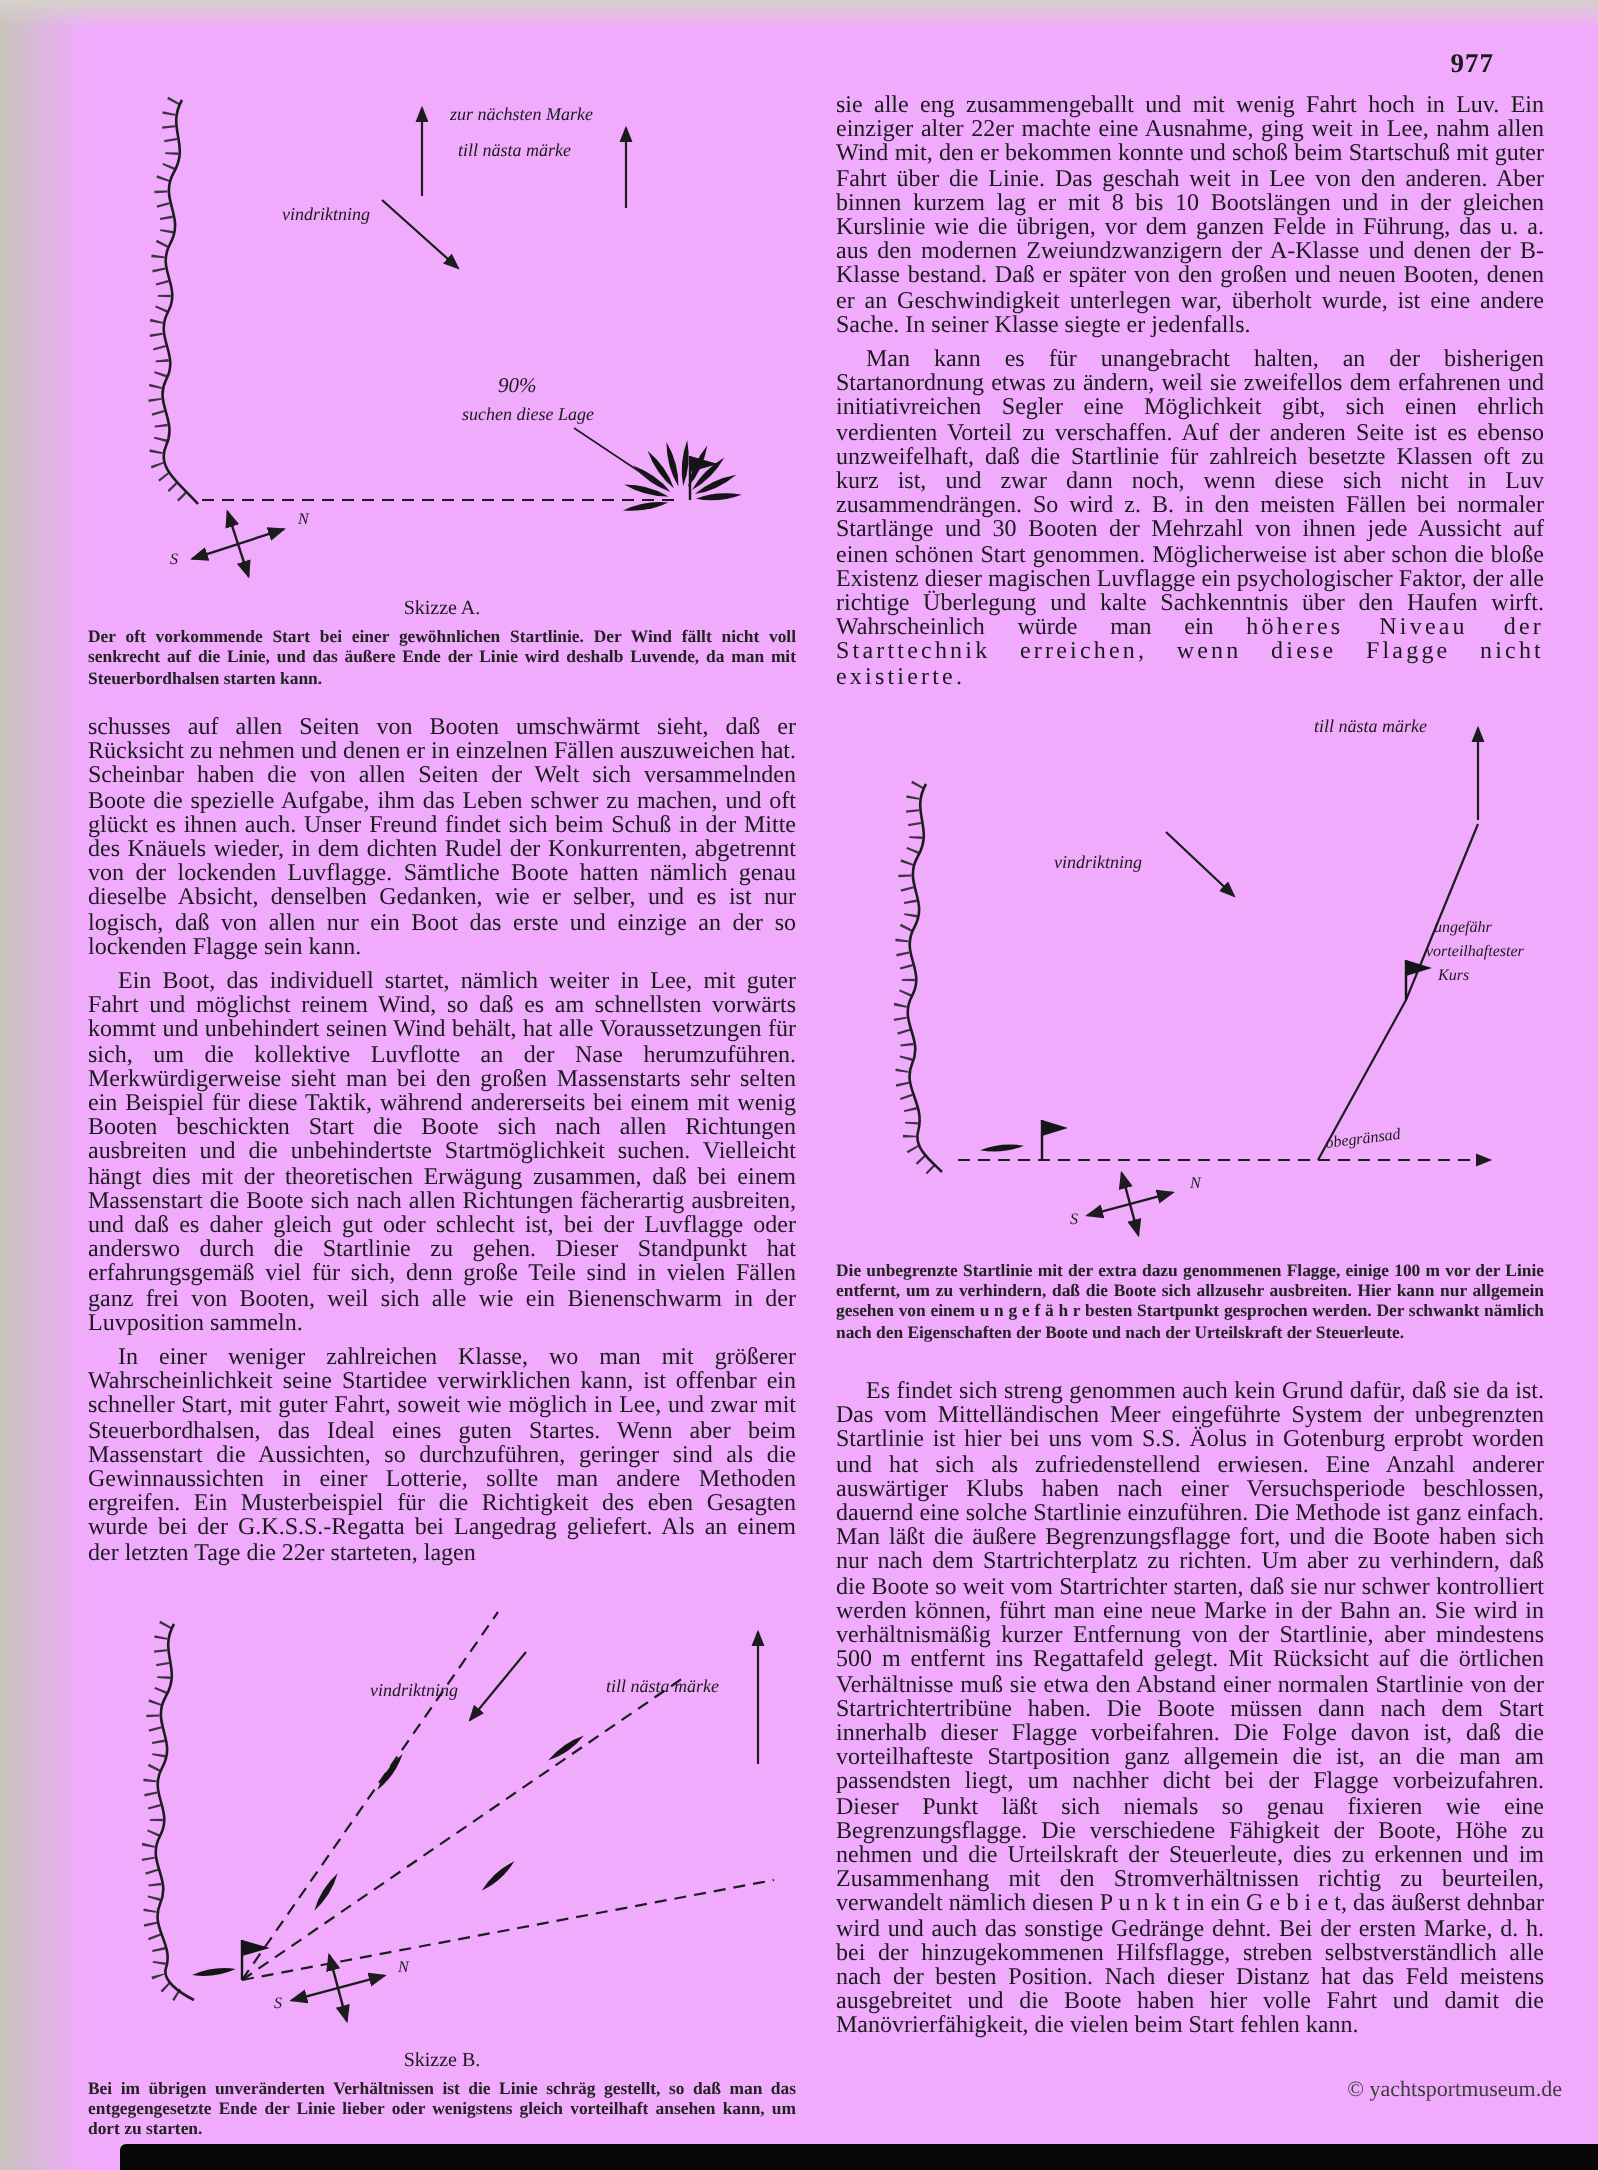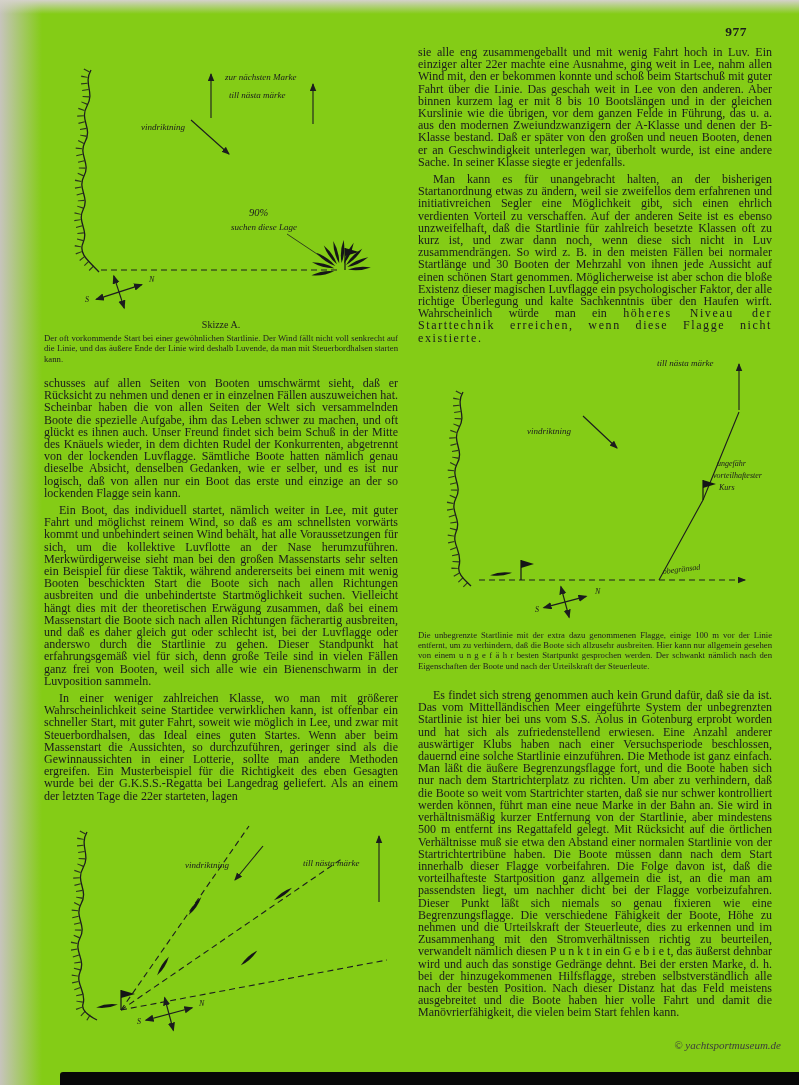--- a/index.html
+++ b/index.html
@@ -1,58 +1,58 @@
 <!DOCTYPE html>
 <html><head>
 <meta charset="utf-8">
 <style>
   html,body { margin:0; padding:0; background:#9a9892; }
   .page {
     position:relative; width:799px; height:1085px; margin:0 auto;
-    background:#84cc16; overflow:hidden;
+    background:#f0abfc; overflow:hidden;
     font-family:"Liberation Serif", serif; color:#1a1a1d;
   }
   .page::before {
     content:''; position:absolute; left:0; top:0; bottom:0; width:42px;
     background:linear-gradient(90deg,#c7c4bc,rgba(237,235,228,0)); pointer-events:none;
   }
   .page::after {
     content:''; position:absolute; left:0; top:0; right:0; height:14px;
     background:linear-gradient(180deg,#d5d2ca,rgba(237,235,228,0)); pointer-events:none;
   }
   .pageno { position:absolute; top:24px; right:52px; font-size:13.5px; font-weight:bold; letter-spacing:.5px; }
   .col { position:absolute; top:46px; width:354px; }
-  .col-left { left:44px;margin-top:20px; }
+  .col-left { left:44px; }
   .col-right { left:418px; }
   .body-text p {
     margin:0 0 0 0; padding-top:5px; text-indent:15px;
     font-size:12px; line-height:12.2px; text-align:justify;
   }
   .body-text p.noindent { text-indent:0; padding-top:0; }
   .sperr { letter-spacing:1.6px; }
   .sketch { display:block; margin:0 auto; }
   .sketch-title { text-align:center; font-size:10px; margin:3px 0 3px 0; }
-  .caption { font-size:8.7px; line-height:10.3px; text-align:justify; color:#222; }
+  .caption { font-size:8.7px; line-height:10.3px; text-align:justify; color:#222;font-weight:bold; }
   .gap-sm { height:8px; } .gap-md { height:13px; }
   
   .ink  { stroke:#1c1c1e; fill:none; }
   .coast { stroke-width:1.3; }
   .hatch { stroke-width:6.5; stroke-dasharray:1.1 5.6; opacity:.85; }
   .dashline { stroke-width:1.1; stroke-dasharray:6 4; }
   .thinline { stroke-width:1.1; }
   .leader { stroke-width:.8; }
   .boat { fill:#151517; stroke:none; }
   .flagpole { stroke:#151517; stroke-width:1.2; }
   .flag { fill:#151517; }
   .hw { font-family:"Liberation Serif", serif; font-style:italic; font-size:9px; fill:#1a1a1d; }
   .hw-sm { font-size:8px; }
   .hw-lg { font-size:10.5px; }
   .compass line { stroke:#1c1c1e; stroke-width:1.2; }
   .scan-bar { position:absolute; left:60px; right:0; bottom:0; height:13px; background:#070707; border-radius:3px 0 0 0; }
-  .watermark { position:absolute; right:18px; bottom:34px; font-size:11px; color:#3c3c3c;font-style:italic; }
+  .watermark { position:absolute; right:18px; bottom:34px; font-size:11px; color:#3c3c3c; }
 </style>
 </head>
 <body>
 
 <div class="page">
 
   <div class="pageno">977</div>
 
   <div class="col col-left">
 
@@ -172,20 +172,22 @@
       <text class="hw" x="140" y="58">vindriktning</text>
       <line class="ink thinline" x1="334" y1="92" x2="334" y2="26" marker-end="url(#arB)"></line>
       <text class="hw" x="258" y="56">till nästa märke</text>
       <g class="compass" transform="translate(124,204) rotate(-15)">
         <line x1="-24" y1="0" x2="24" y2="0" marker-start="url(#arB)" marker-end="url(#arB)"></line>
         <line x1="0" y1="-17" x2="0" y2="17" marker-start="url(#arB)" marker-end="url(#arB)"></line>
       </g>
       <text class="hw hw-sm" x="92" y="214">S</text>
       <text class="hw hw-sm" x="154" y="196">N</text>
     </svg>
+    <div class="sketch-title">Skizze B.</div>
+    <div class="caption">Bei im übrigen unveränderten Verhältnissen ist die Linie schräg gestellt, so daß man das entgegengesetzte Ende der Linie lieber oder wenigstens gleich vorteilhaft ansehen kann, um dort zu starten.</div>
   </div>
 
   <div class="col col-right">
     <div class="body-text">
       <p class="noindent">sie alle eng zusammengeballt und mit wenig Fahrt hoch in Luv. Ein einziger alter 22er machte eine Ausnahme, ging weit in Lee, nahm allen Wind mit, den er bekommen konnte und schoß beim Startschuß mit guter Fahrt über die Linie. Das geschah weit in Lee von den anderen. Aber binnen kurzem lag er mit 8 bis 10 Bootslängen und in der gleichen Kurslinie wie die übrigen, vor dem ganzen Felde in Führung, das u. a. aus den modernen Zweiundzwanzigern der A-Klasse und denen der B-Klasse bestand. Daß er später von den großen und neuen Booten, denen er an Geschwindigkeit unterlegen war, überholt wurde, ist eine andere Sache. In seiner Klasse siegte er jedenfalls.</p>
       <p><span>Man kann es für unangebracht halten, an der bisherigen Startanordnung etwas zu ändern, weil sie zweifellos dem erfahrenen und initiativreichen Segler eine Möglichkeit gibt, sich einen ehrlich verdienten Vorteil zu verschaffen. Auf der anderen Seite ist es ebenso unzweifelhaft, daß die Startlinie für zahlreich besetzte Klassen oft zu kurz ist, und zwar dann noch, wenn diese sich nicht in Luv zusammendrängen. So wird z. B. in den meisten Fällen bei normaler Startlänge und 30 Booten der Mehrzahl von ihnen jede Aussicht auf einen schönen Start genommen. Möglicherweise ist aber schon die bloße Existenz dieser magischen Luvflagge ein psychologischer Faktor, der alle richtige Überlegung und kalte Sachkenntnis über den Haufen wirft. Wahrscheinlich würde man ein </span><span class="sperr">höheres Niveau der Starttechnik erreichen, wenn diese Flagge nicht existierte.</span></p>
     </div>
 
     <div class="gap-sm"></div>
 

